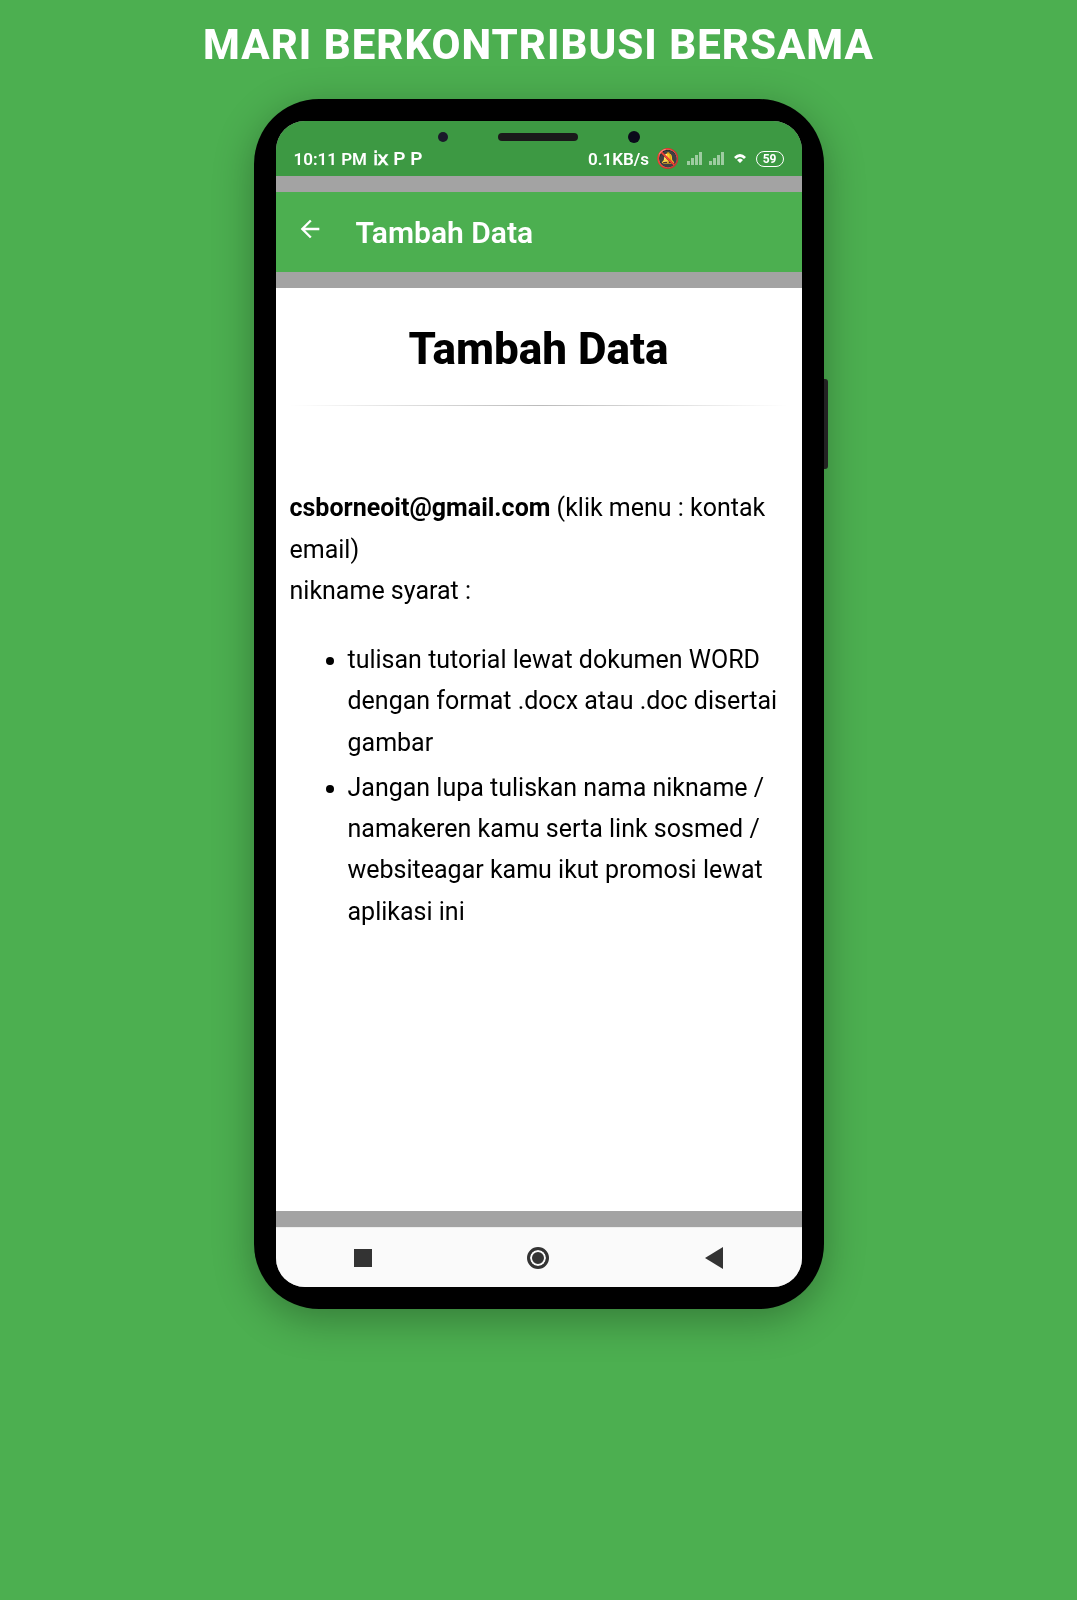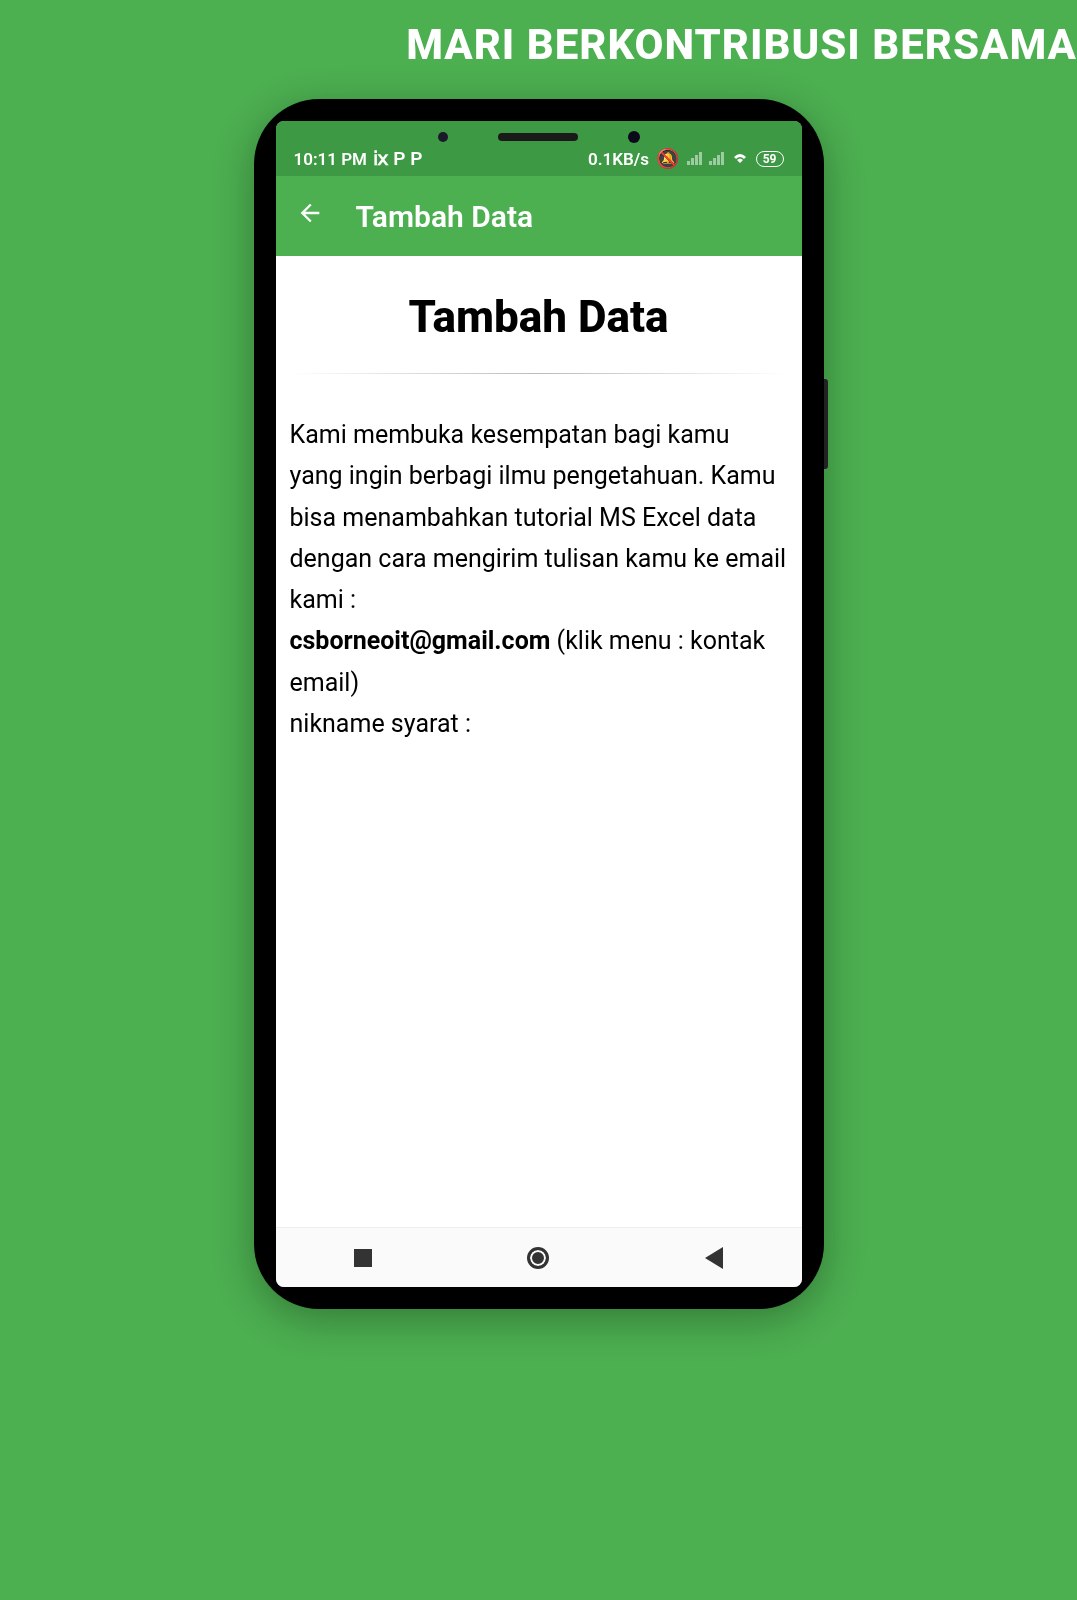--- a/index.html
+++ b/index.html
@@ -12,21 +12,21 @@
       width: 1077px;
       height: 1600px;
       font-family: -apple-system, BlinkMacSystemFont, 'Segoe UI', Roboto, Arial, sans-serif;
       overflow: hidden;
       position: relative;
     }
     .banner {
       color: white;
       font-size: 42px;
       font-weight: 800;
-      text-align: right;
+      text-align: center;
       padding: 20px 0 30px;
       letter-spacing: 1px;
     }
     .phone-wrapper {
       display: flex;
       justify-content: center;
     }
     .phone {
       width: 570px;
       height: 1210px;
@@ -72,24 +72,25 @@
     .camera {
       width: 12px;
       height: 12px;
       background: #0a0a1a;
       border-radius: 50%;
     }
     .screen {
       width: 100%;
       height: 100%;
       background: #a3a3a3;
-      border-radius: 8px;
+      border-radius: 29px;
       overflow: hidden;
       display: flex;
       flex-direction: column;
+      gap: 16px;
     }
     .status-bar {
       background: #3d9943;
       height: 55px;
       display: flex;
       align-items: flex-end;
       justify-content: space-between;
       padding: 0 18px 6px;
       color: white;
       font-size: 17px;
@@ -273,25 +274,29 @@
             </svg>
         </span>
         <span class="app-title">Tambah Data</span>
       </div>
 
       <div class="content">
         <h1 class="page-title">Tambah Data</h1>
         <div class="divider"></div>
 
         <p class="body-text">
-          <span>Kami membuka kesempatan bagi kamu yang ingin berbagi ilmu pengetahuan. Kamu bisa menambahkan tutorial MS Excel data dengan cara mengirim tulisan kamu ke email kami :</span><br>
+          <br>
           <strong>csborneoit@gmail.com</strong><span> (klik menu : kontak email)</span><br>
           <span>nikname syarat :</span>
         </p>
 
+        <ul class="bullet-list">
+          <li>tulisan tutorial lewat dokumen WORD dengan format .docx atau .doc disertai gambar</li>
+          <li>Jangan lupa tuliskan nama nikname / namakeren kamu serta link sosmed / websiteagar kamu ikut promosi lewat aplikasi ini</li>
+        </ul>
       </div>
 
       <div class="nav-bar">
         <div class="nav-icon">
           <div class="nav-square"></div>
         </div>
         <div class="nav-icon">
           <div class="nav-circle"></div>
         </div>
         <div class="nav-icon">

